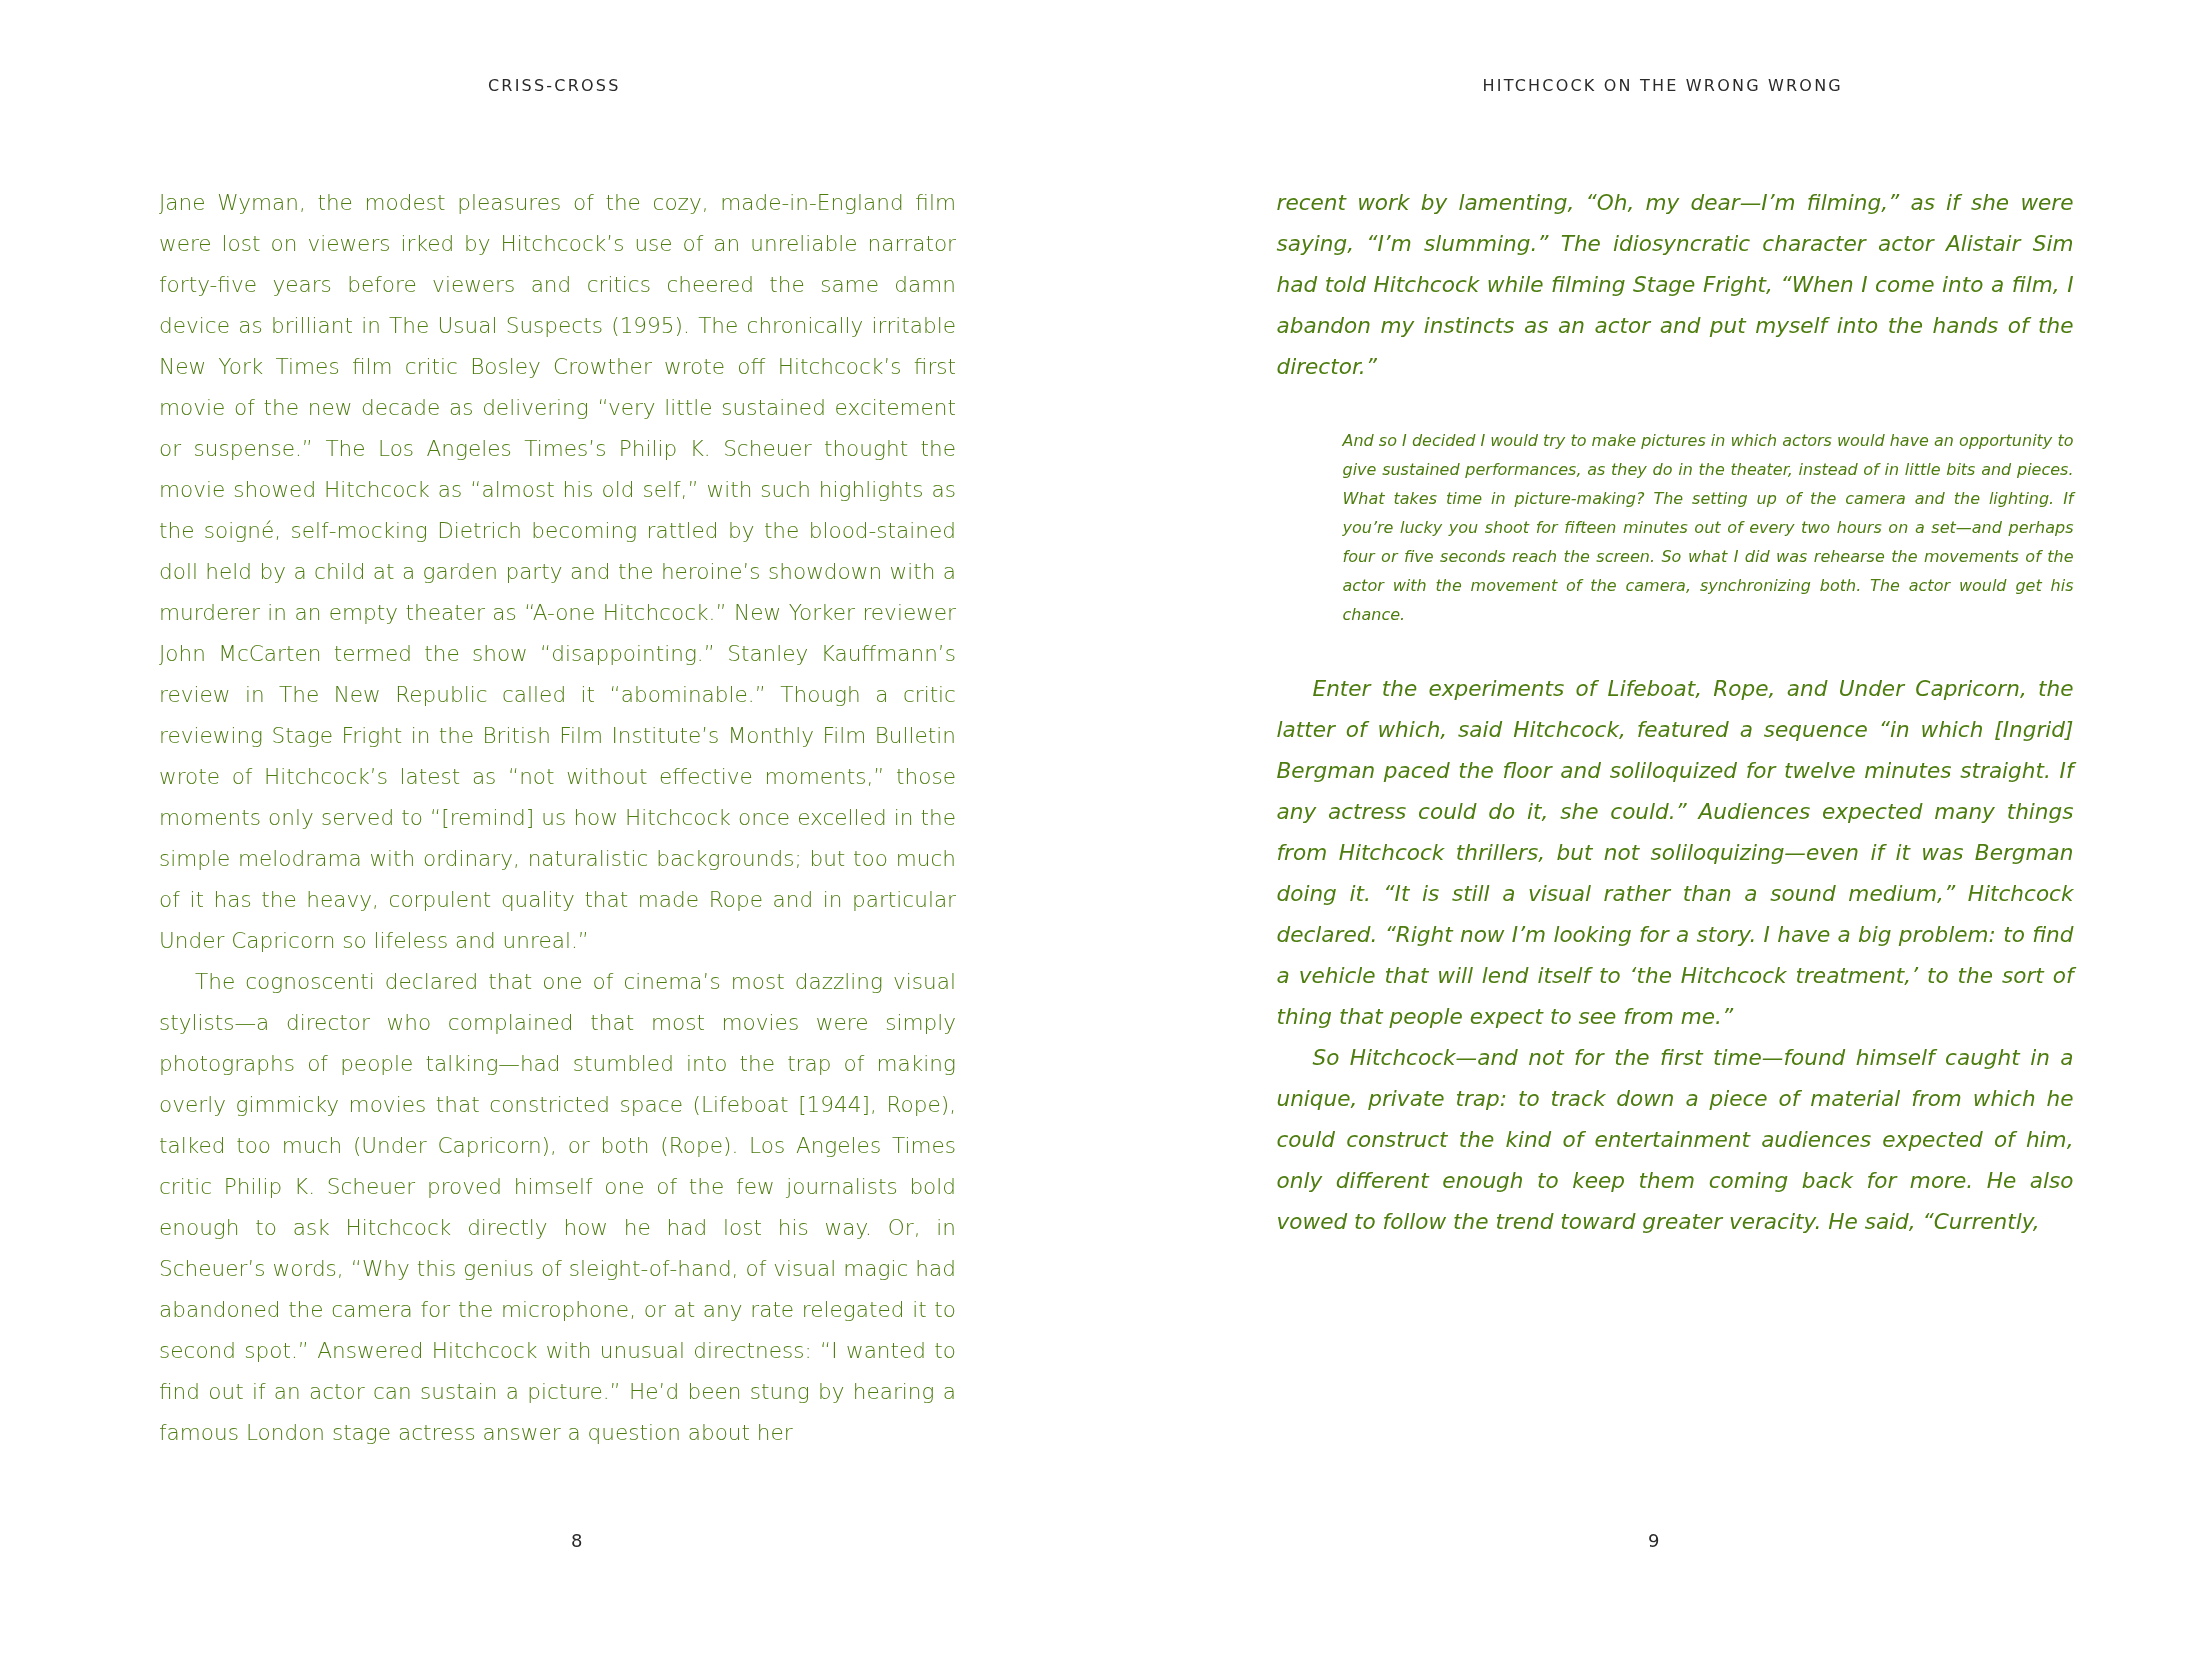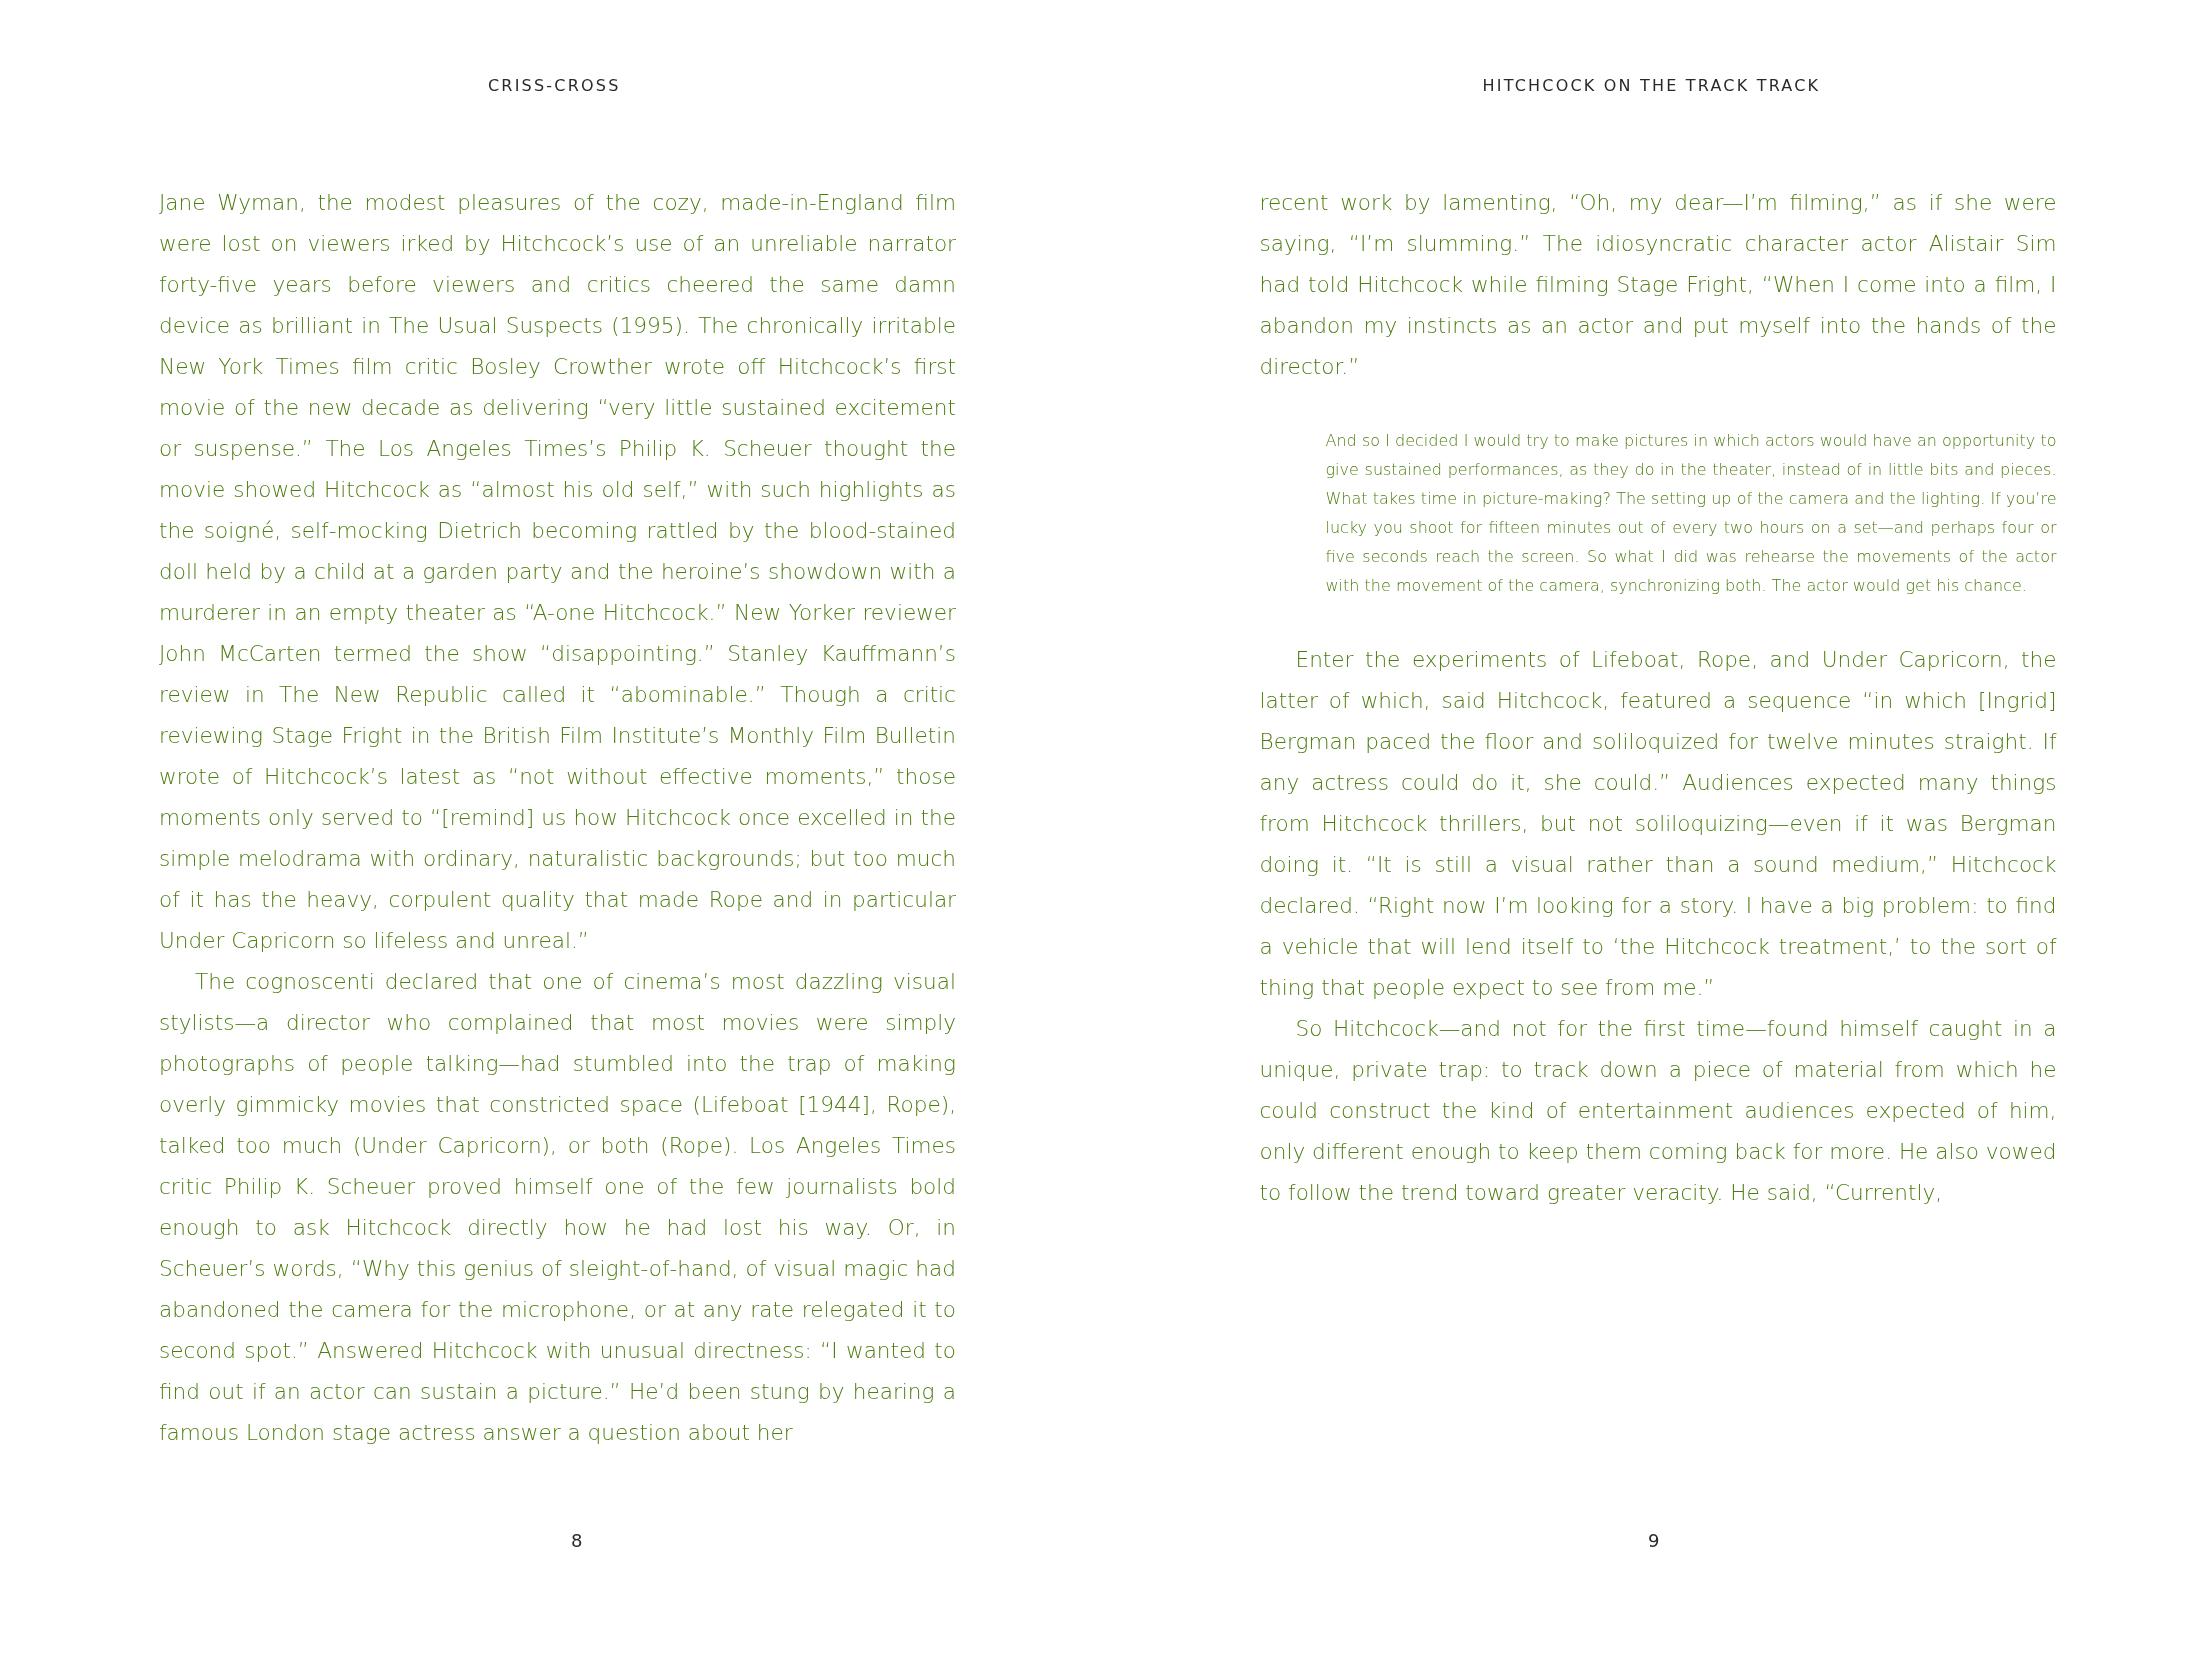--- a/index.html
+++ b/index.html
@@ -53,21 +53,22 @@
     line-height: 41px;
     text-align: justify;
     text-justify: inter-word;
     color: #4d7c0f;
     font-weight: 350;
   }
   .tb-left {
     left: 159px;
   }
   .tb-right {
-    left: 157px;
+    left: 174px;
+    font-style: italic;
   }
   .textblock p {
     margin: 0;
   }
   .textblock p.indent {
     text-indent: 36px;
   }
   
   .quote {
     margin: 0;
@@ -104,21 +105,21 @@
       <p>Jane Wyman, the modest pleasures of the cozy, made-in-England film were lost on viewers irked by Hitchcock’s use of an unreliable narrator forty-five years before viewers and critics cheered the same damn device as brilliant in The Usual Suspects (1995). The chronically irritable New York Times film critic Bosley Crowther wrote off Hitchcock’s first movie of the new decade as delivering “very little sustained excitement or suspense.” The Los Angeles Times’s Philip K. Scheuer thought the movie showed Hitchcock as “almost his old self,” with such highlights as the soigné, self-mocking Dietrich becoming rattled by the blood-stained doll held by a child at a garden party and the heroine’s showdown with a murderer in an empty theater as “A-one Hitchcock.” New Yorker reviewer John McCarten termed the show “disappointing.” Stanley Kauffmann’s review in The New Republic called it “abominable.” Though a critic reviewing Stage Fright in the British Film Institute’s Monthly Film Bulletin wrote of Hitchcock’s latest as “not without effective moments,” those moments only served to “[remind] us how Hitchcock once excelled in the simple melodrama with ordinary, naturalistic backgrounds; but too much of it has the heavy, corpulent quality that made Rope and in particular Under Capricorn so lifeless and unreal.”</p>
       <p class="indent">The cognoscenti declared that one of cinema’s most dazzling visual stylists—a director who complained that most movies were simply photographs of people talking—had stumbled into the trap of making overly gimmicky movies that constricted space (Lifeboat [1944], Rope), talked too much (Under Capricorn), or both (Rope). Los Angeles Times critic Philip K. Scheuer proved himself one of the few journalists bold enough to ask Hitchcock directly how he had lost his way. Or, in Scheuer’s words, “Why this genius of sleight-of-hand, of visual magic had abandoned the camera for the microphone, or at any rate relegated it to second spot.” Answered Hitchcock with unusual directness: “I wanted to find out if an actor can sustain a picture.” He’d been stung by hearing a famous London stage actress answer a question about her</p>
     </div>
 
     <div class="folio">
       <span class="folio-inner">8</span>
     </div>
   </div>
 
   <div class="page page-right">
-    <div class="running-head rh-right">HITCHCOCK ON THE TRACK TRACK</div>
+    <div class="running-head rh-right">HITCHCOCK ON THE WRONG WRONG</div>
 
     <div class="textblock tb-right">
       <p>recent work by lamenting, “Oh, my dear—I’m filming,” as if she were saying, “I’m slumming.” The idiosyncratic character actor Alistair Sim had told Hitchcock while filming Stage Fright, “When I come into a film, I abandon my instincts as an actor and put myself into the hands of the director.”</p>
       <div class="blockspace"></div>
       <p class="quote">And so I decided I would try to make pictures in which actors would have an opportunity to give sustained performances, as they do in the theater, instead of in little bits and pieces. What takes time in picture-making? The setting up of the camera and the lighting. If you’re lucky you shoot for fifteen minutes out of every two hours on a set—and perhaps four or five seconds reach the screen. So what I did was rehearse the movements of the actor with the movement of the camera, synchronizing both. The actor would get his chance.</p>
       <div class="blockspace"></div>
       <p class="indent">Enter the experiments of Lifeboat, Rope, and Under Capricorn, the latter of which, said Hitchcock, featured a sequence “in which [Ingrid] Bergman paced the floor and soliloquized for twelve minutes straight. If any actress could do it, she could.” Audiences expected many things from Hitchcock thrillers, but not soliloquizing—even if it was Bergman doing it. “It is still a visual rather than a sound medium,” Hitchcock declared. “Right now I’m looking for a story. I have a big problem: to find a vehicle that will lend itself to ‘the Hitchcock treatment,’ to the sort of thing that people expect to see from me.”</p>
       <p class="indent">So Hitchcock—and not for the first time—found himself caught in a unique, private trap: to track down a piece of material from which he could construct the kind of entertainment audiences expected of him, only different enough to keep them coming back for more. He also vowed to follow the trend toward greater veracity. He said, “Currently,</p>
     </div>
 

